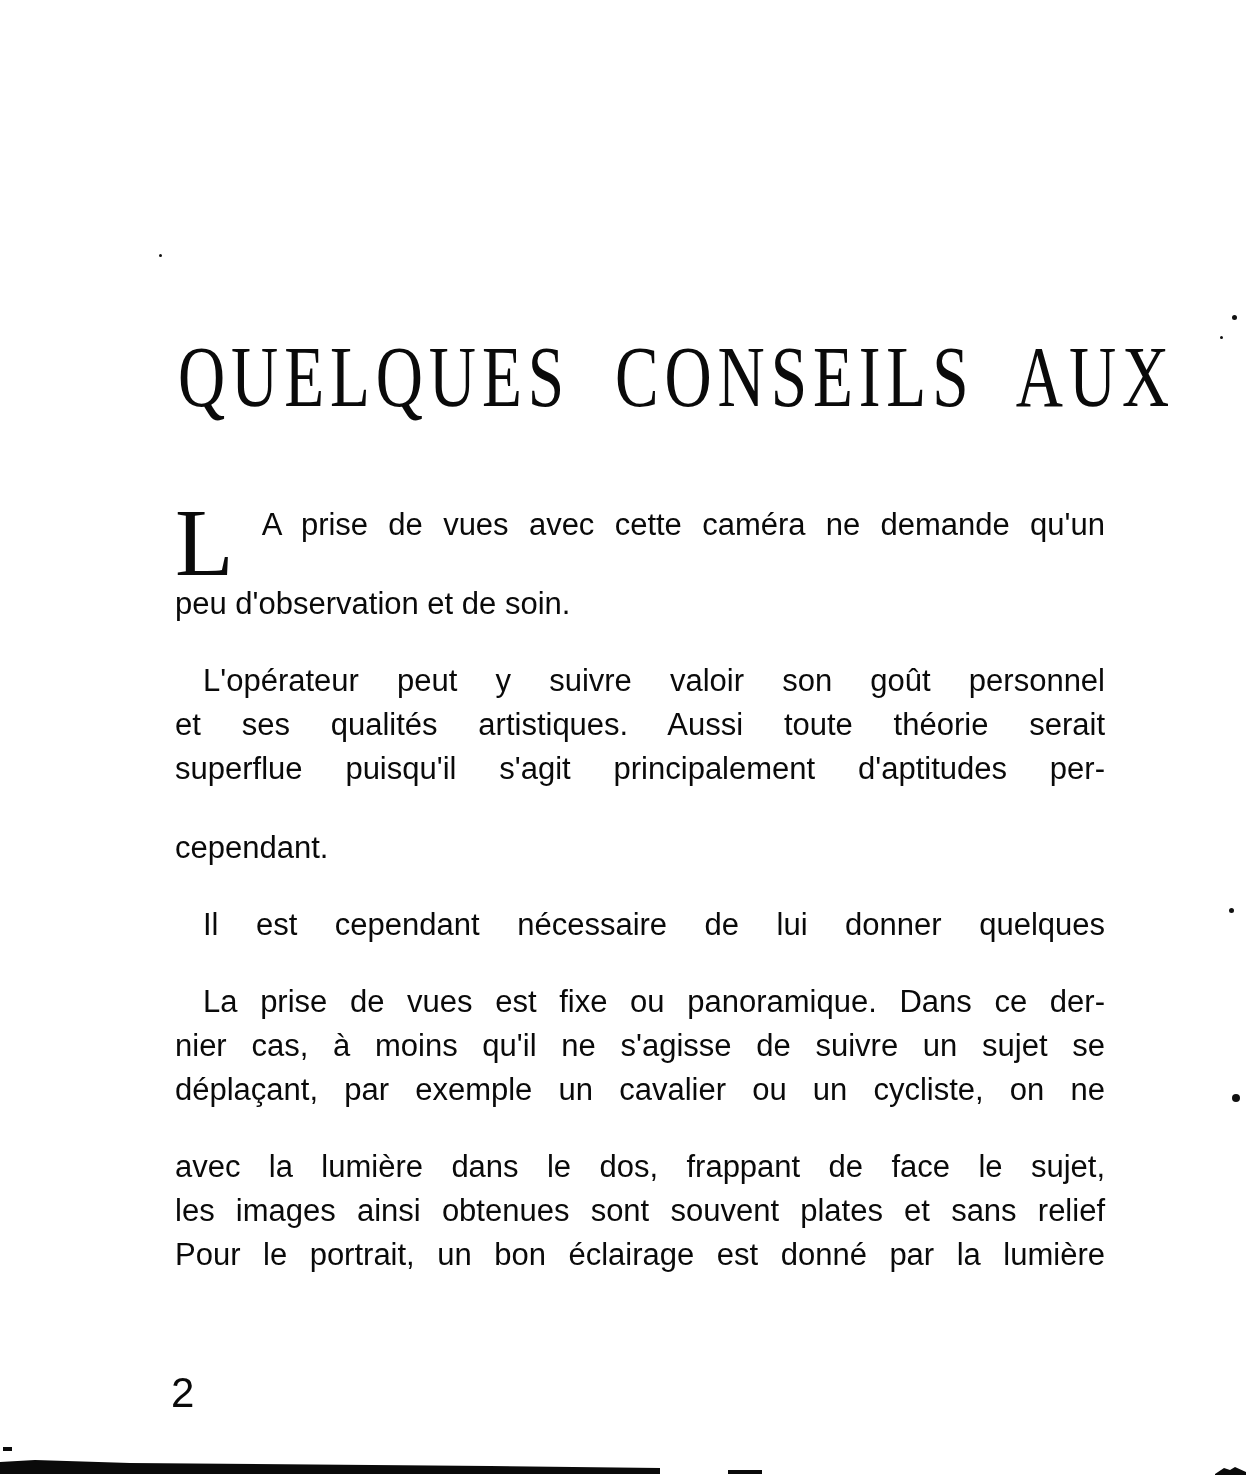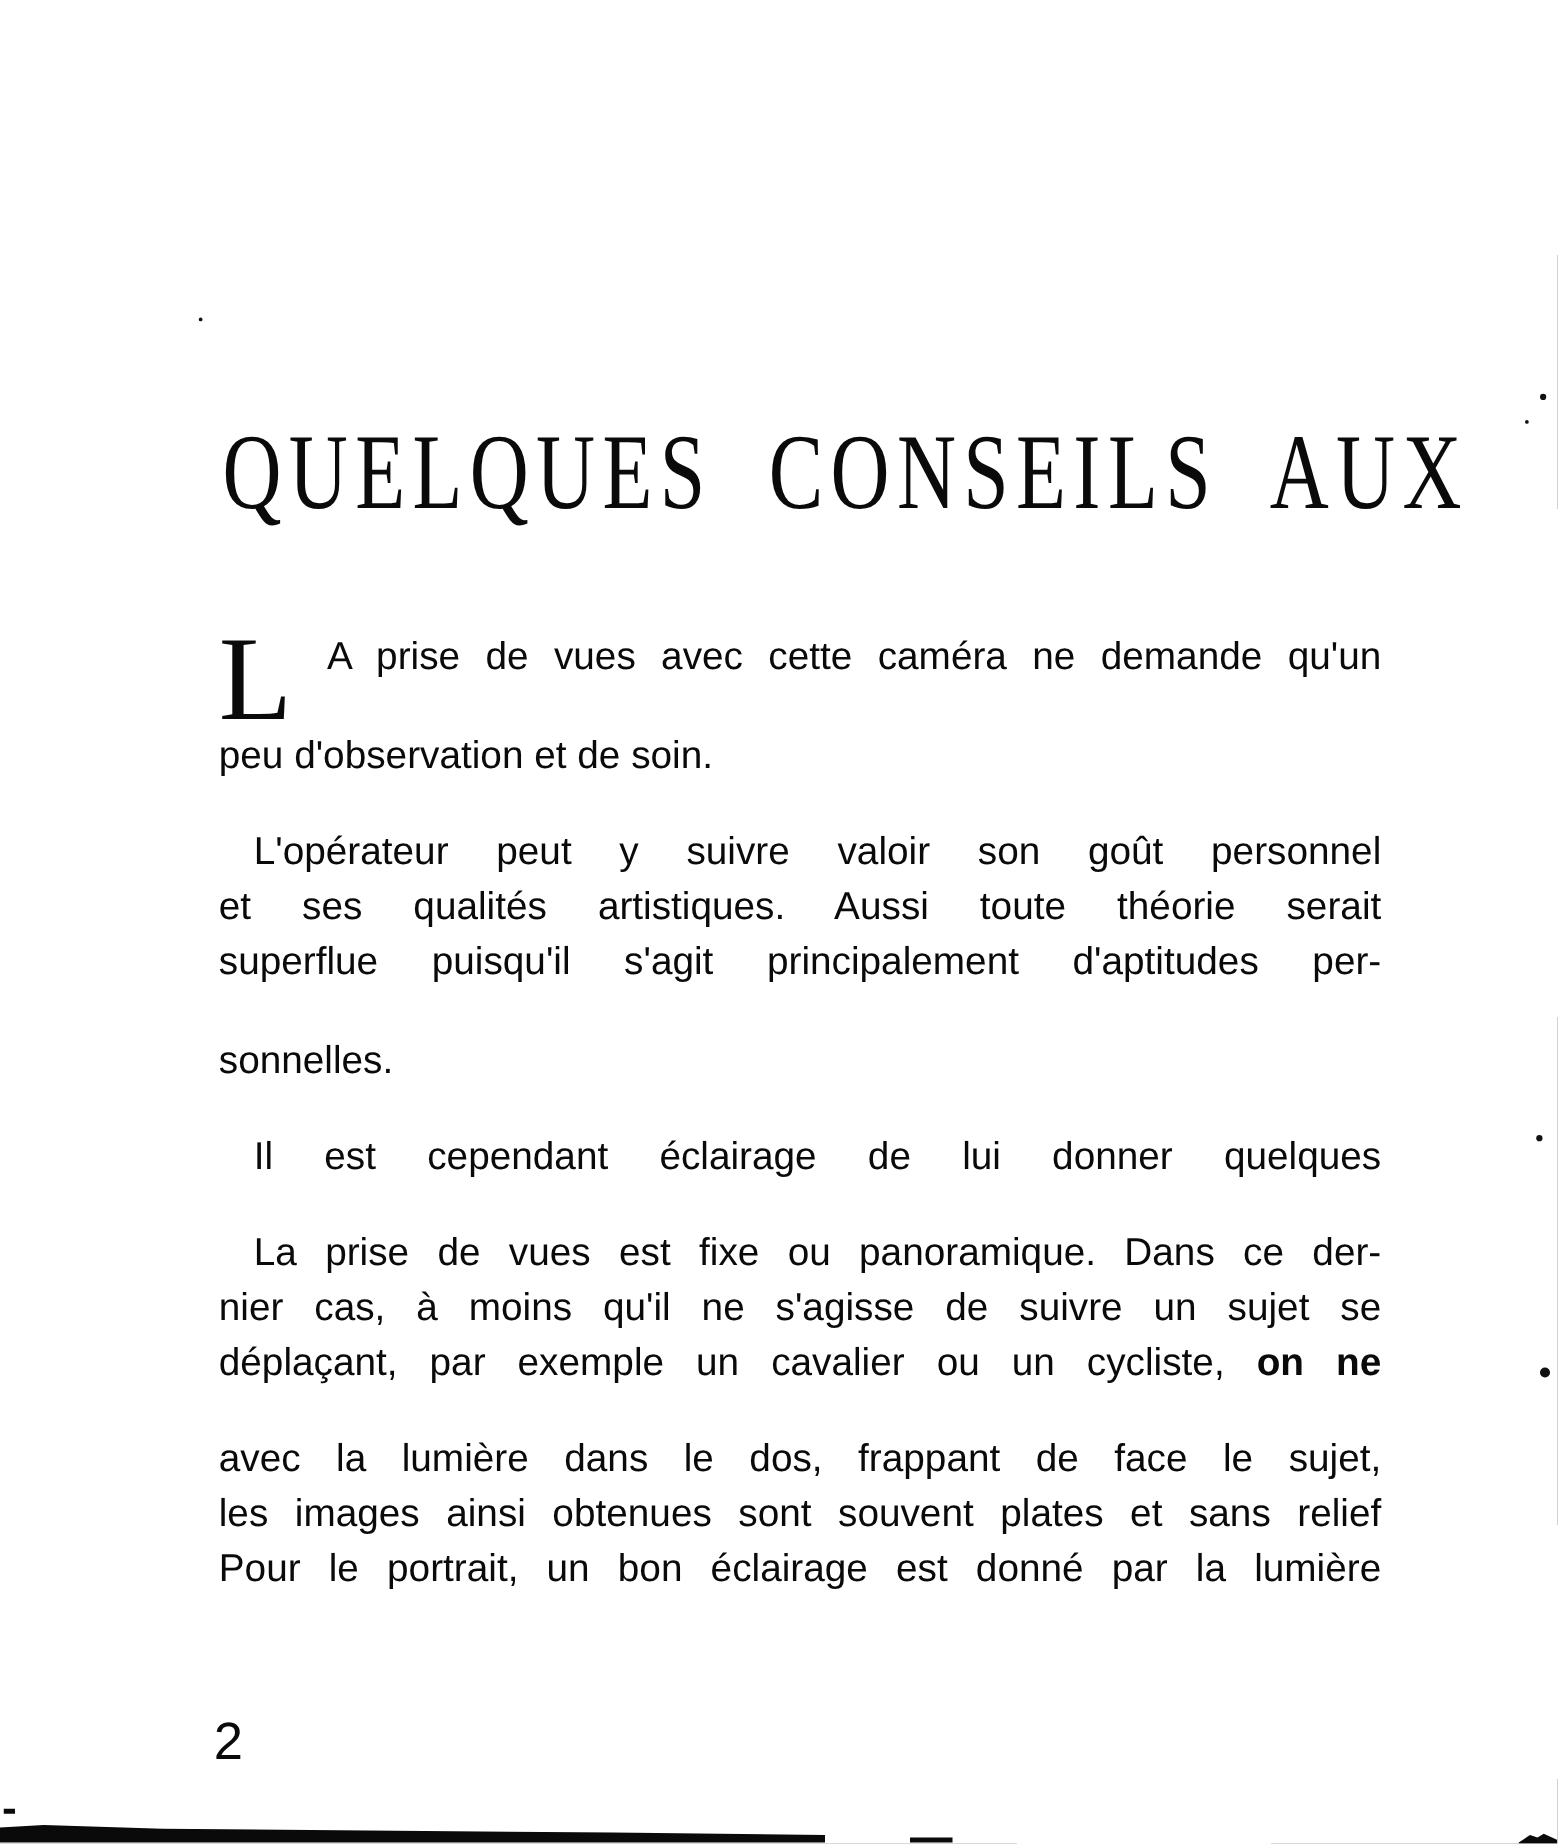--- a/index.html
+++ b/index.html
@@ -36,21 +36,21 @@
     line-height: 44px;
   }
   .para { margin: 33px 0 0 0; }
   .para:first-child { margin-top: 0; }
   .line {
     text-align: justify;
     text-align-last: justify;
   }
   .line.short { text-align-last: left; margin-top: 35px; }
   .line.indent { padding-left: 28px; }
-  .bold { font-weight: bold; }
+  .bold { font-weight: normal; }
   .dropcap {
     float: left;
     font-family: "Liberation Serif", serif;
     font-size: 96px;
     line-height: 76px;
     margin: 2px 28px 0 0;
   }
   .page-number {
     position: absolute;
     left: 171px;
@@ -84,25 +84,25 @@
     <div class="para">
       <span class="dropcap">L</span>
       <div class="line">A prise de vues avec cette caméra ne demande qu'un</div>
       <div class="line short">peu d'observation et de soin.</div>
     </div>
 
     <div class="para">
       <div class="line indent">L'opérateur peut y suivre valoir son goût personnel</div>
       <div class="line">et ses qualités artistiques. Aussi toute théorie serait</div>
       <div class="line">superflue puisqu'il s'agit principalement d'aptitudes per-</div>
-      <div class="line short">sonnelles.</div>
+      <div class="line short">cependant.</div>
     </div>
 
     <div class="para">
-      <div class="line indent">Il est cependant éclairage de lui donner quelques</div>
+      <div class="line indent">Il est cependant nécessaire de lui donner quelques</div>
     </div>
 
     <div class="para">
       <div class="line indent">La prise de vues est fixe ou panoramique. Dans ce der-</div>
       <div class="line">nier cas, à moins qu'il ne s'agisse de suivre un sujet se</div>
       <div class="line"><span>déplaçant, par exemple un cavalier ou un cycliste,</span> <span class="bold">on ne</span></div>
     </div>
 
     <div class="para">
       <div class="line">avec la lumière dans le dos, frappant de face le sujet,</div>

